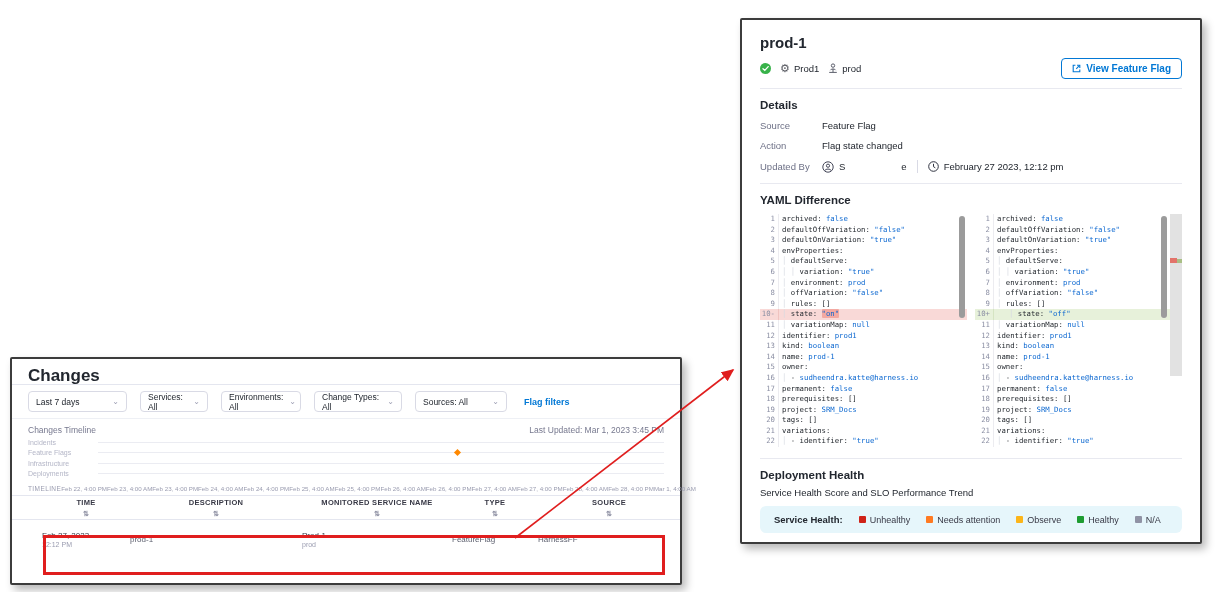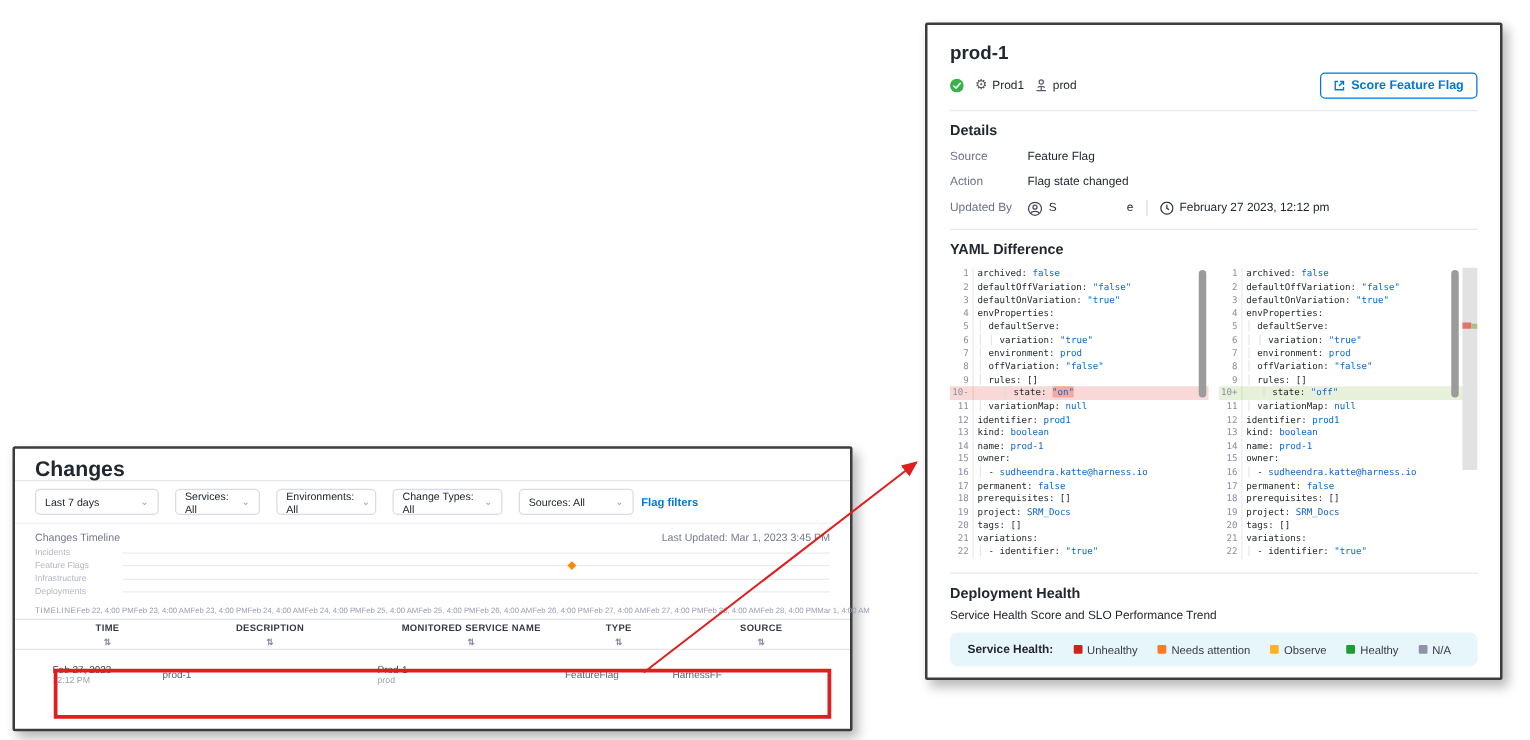--- a/index.html
+++ b/index.html
@@ -7,21 +7,21 @@
   body{font-family:"Liberation Sans", sans-serif; color:#22272f;}
   #stage{position:relative;width:1224px;height:592px;background:#fff;overflow:hidden;}
 
   
   .shot{position:absolute;background:#fff;border:2px solid #3c3c3c;border-radius:2px;
         box-shadow:4px 5px 9px rgba(0,0,0,.28);}
 
   
   #changes-panel{left:10px;top:357px;width:672px;height:228px;font-size:9px;}
   .cp-title{height:26px;padding:7px 16px 0;font-size:17px;font-weight:bold;border-bottom:1px solid #e4e6ef;}
-  .cp-filters{height:34px;display:flex;align-items:center;gap:2px;padding:0 16px;border-bottom:1px solid #eef0f5;}
+  .cp-filters{height:34px;display:flex;align-items:center;gap:13px;padding:0 16px;border-bottom:1px solid #eef0f5;}
   .fsel{height:21px;border:1px solid #d9dae5;border-radius:4px;background:#fff;display:flex;align-items:center;
         justify-content:space-between;padding:0 7px;font-size:8.5px;color:#22272f;}
   .fsel:nth-child(1){width:99px}.fsel:nth-child(2){width:68px}.fsel:nth-child(3){width:80px}
   .fsel:nth-child(4){width:88px}.fsel:nth-child(5){width:92px}
   .chev{color:#9ea0b5;font-size:8px;margin-left:6px;line-height:1;}
   .clear-link{color:#0278d5;font-weight:bold;font-size:9px;margin-left:4px;cursor:pointer;}
 
   .cp-timeline{padding:6px 16px 1px;position:relative;}
   .tl-head{display:flex;justify-content:space-between;font-size:8.5px;color:#77798f;margin-bottom:2px;}
   .tl-row{display:flex;align-items:center;height:10.5px;}
@@ -63,21 +63,21 @@
   .vdiv{width:1px;height:13px;background:#d9dae5;margin:0 10px;}
   .icon-s{display:inline-flex;vertical-align:middle;}
 
   
   .diff{display:flex;gap:8px;margin-top:8px;}
   .pane{position:relative;width:209px;height:234px;overflow:hidden;background:#fff;}
   .cl{display:flex;height:10.6px;line-height:10.6px;font-family:"DejaVu Sans Mono", monospace;font-size:7.3px;white-space:pre;}
   .ln{width:19px;text-align:right;padding-right:3px;color:#8a8ea3;border-right:1px solid #ececf0;flex:none;}
   .ct{padding-left:3px;}
   .k{color:#24292f;} .v{color:#0b67d0;} .g{color:#d5d9e0;}
-  .cl.del{background:#f9d9d7;gap:20px;} .cl.del .ln{border-right-color:#f0c3c0;}
+  .cl.del{background:#f9d9d7;} .cl.del .ln{border-right-color:#f0c3c0;}
   .cl.add{background:#e7f1da;gap:12px;} .cl.add .ln{border-right-color:#d5e4c2;}
   .m{color:#0b67d0;background:#f3a9a2;border-radius:1px;}
   .vscroll{position:absolute;top:2px;width:6px;height:102px;background:#9b9b9b;border-radius:3px;right:2px;cursor:pointer;}
   .pane.has-map .vscroll{right:15px;}
   .minimap{position:absolute;top:0;right:0;width:12px;height:162px;background:#e2e2e2;cursor:pointer;}
   .mm-red{position:absolute;left:0;top:44px;width:7px;height:5px;background:#e2736a;}
   .mm-green{position:absolute;left:7px;top:45px;width:5px;height:4px;background:#a9bf85;}
 
   .dh-sub{font-size:9.5px;margin-top:6px;color:#22272f;}
   .legend{margin-top:8px;background:#e6f6fb;border-radius:6px;height:27px;display:flex;align-items:center;
@@ -240,21 +240,21 @@
         <span>prod</span>
       </span>
       <button class="vff-btn">
         <span class="icon-s">
           <svg width="9" height="9" viewBox="0 0 9 9" fill="none" stroke="#0278d5" stroke-width="1.1">
               <path d="M3.4 1.2 H1.2 V7.8 H7.8 V5.6"></path>
               <path d="M5 1.2 H7.8 V4"></path>
               <path d="M7.6 1.4 L4.2 4.8"></path>
             </svg>
         </span>
-        <span>Score Feature Flag</span>
+        <span>View Feature Flag</span>
       </button>
     </div>
 
     <hr class="hr">
 
     <div class="sec-h">Details</div>
     <div class="drow">
       <span class="dlabel">Source</span>
       <span class="dval">Feature Flag</span>
     </div>

